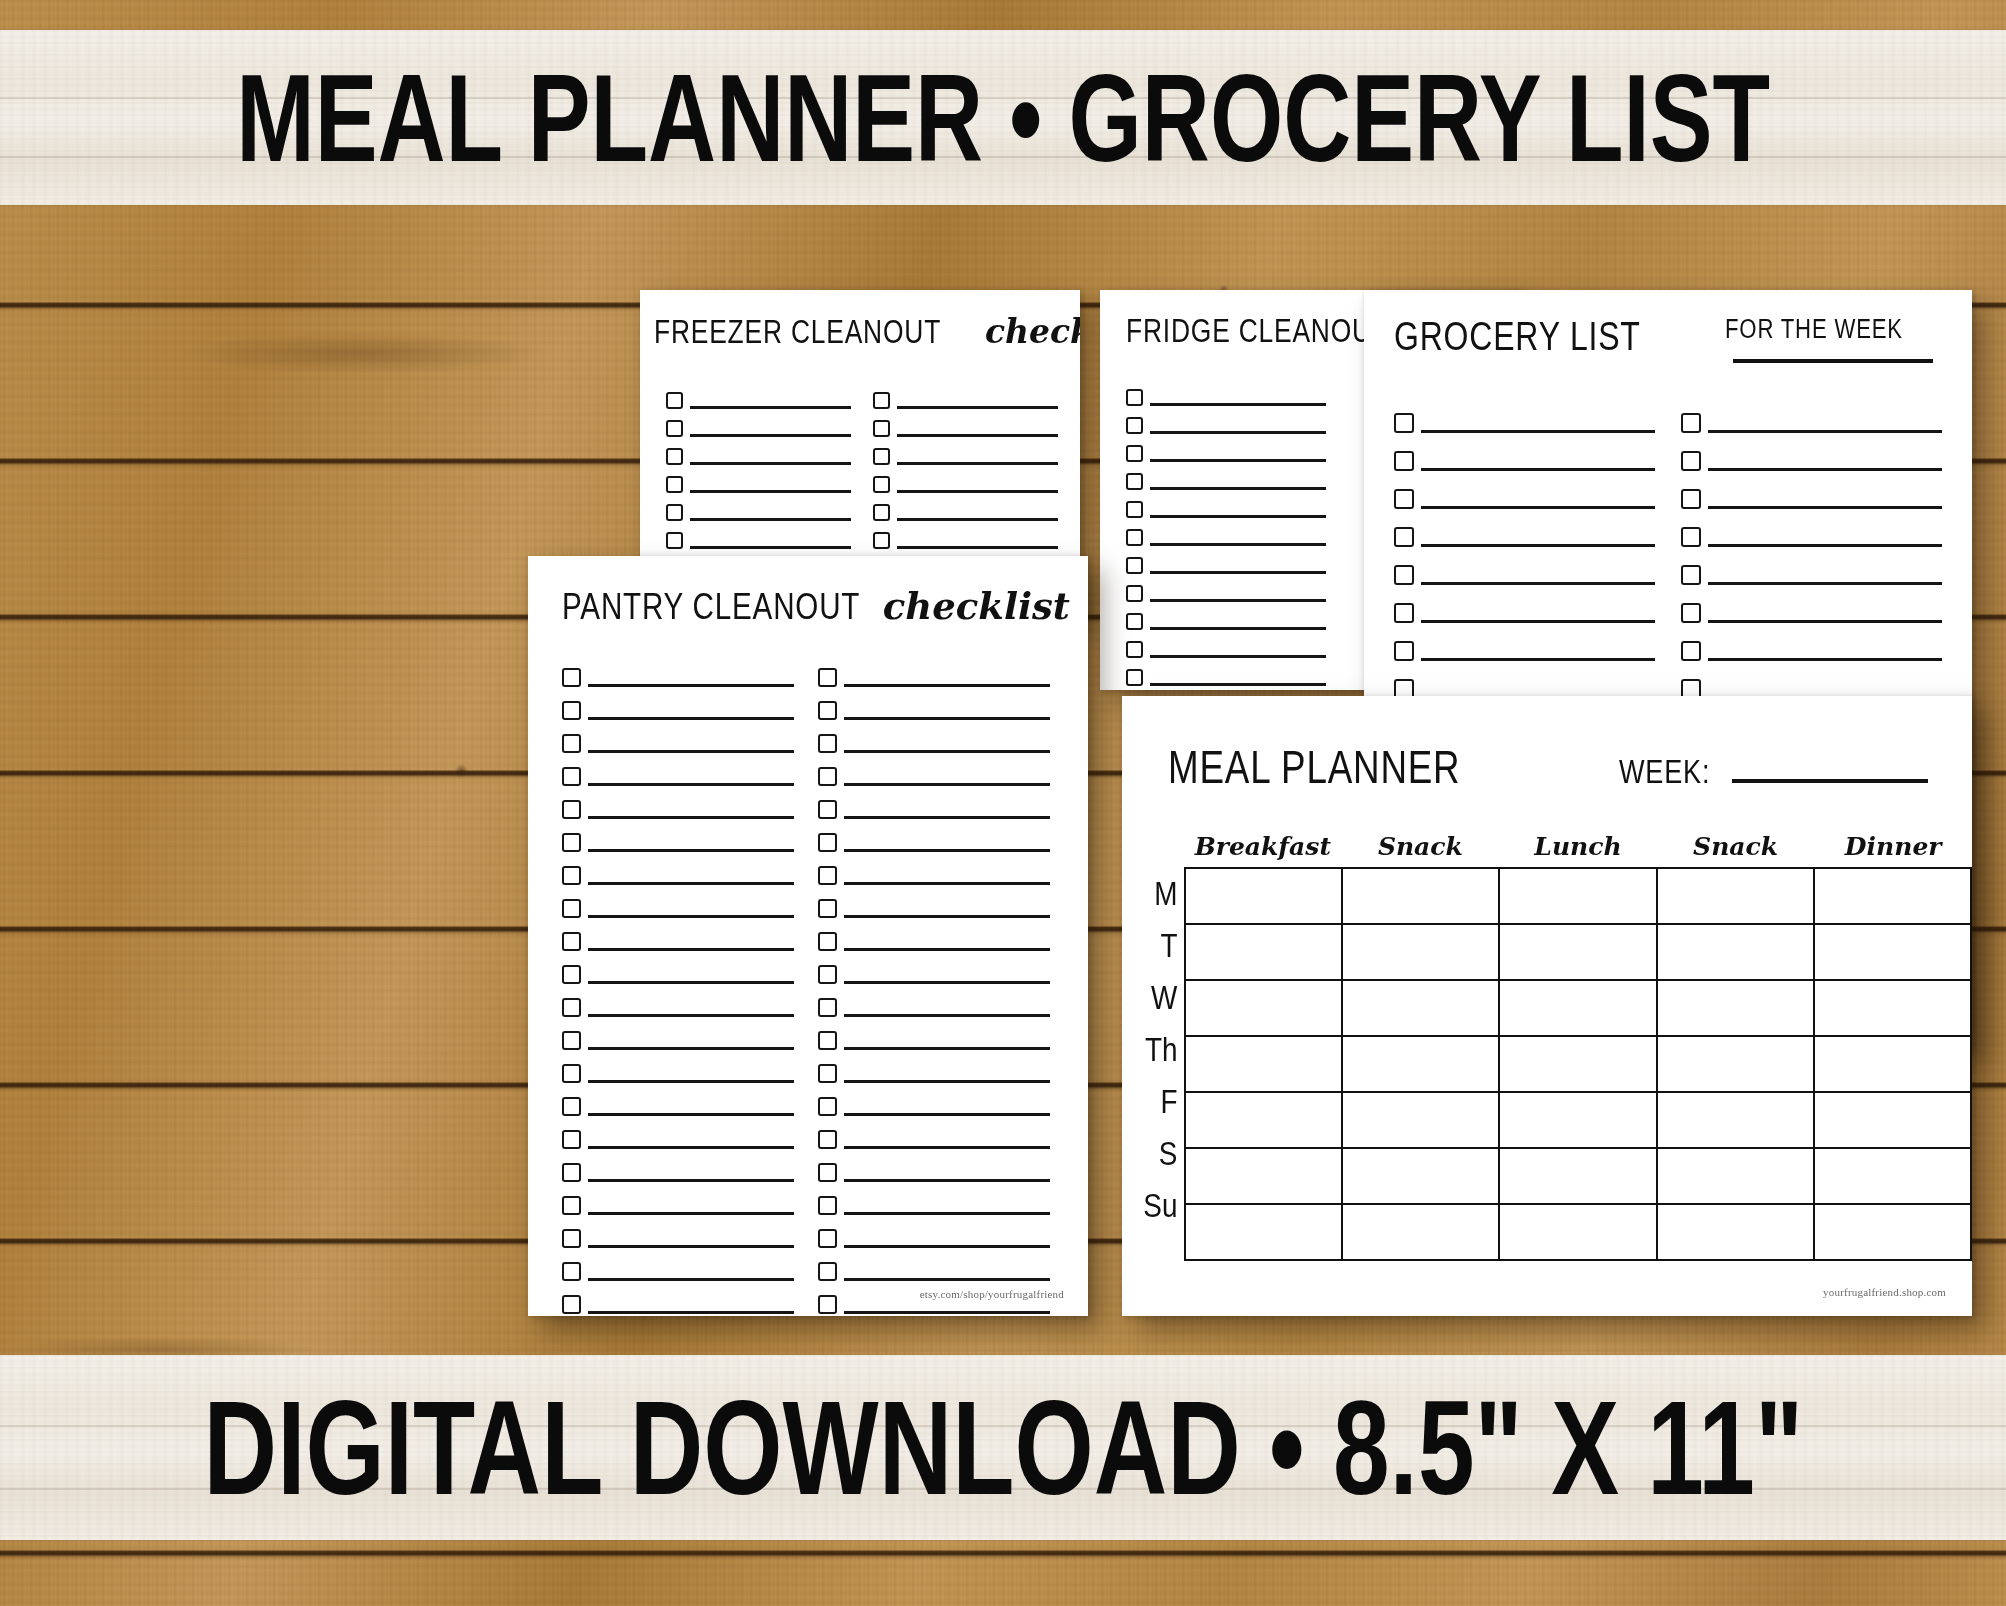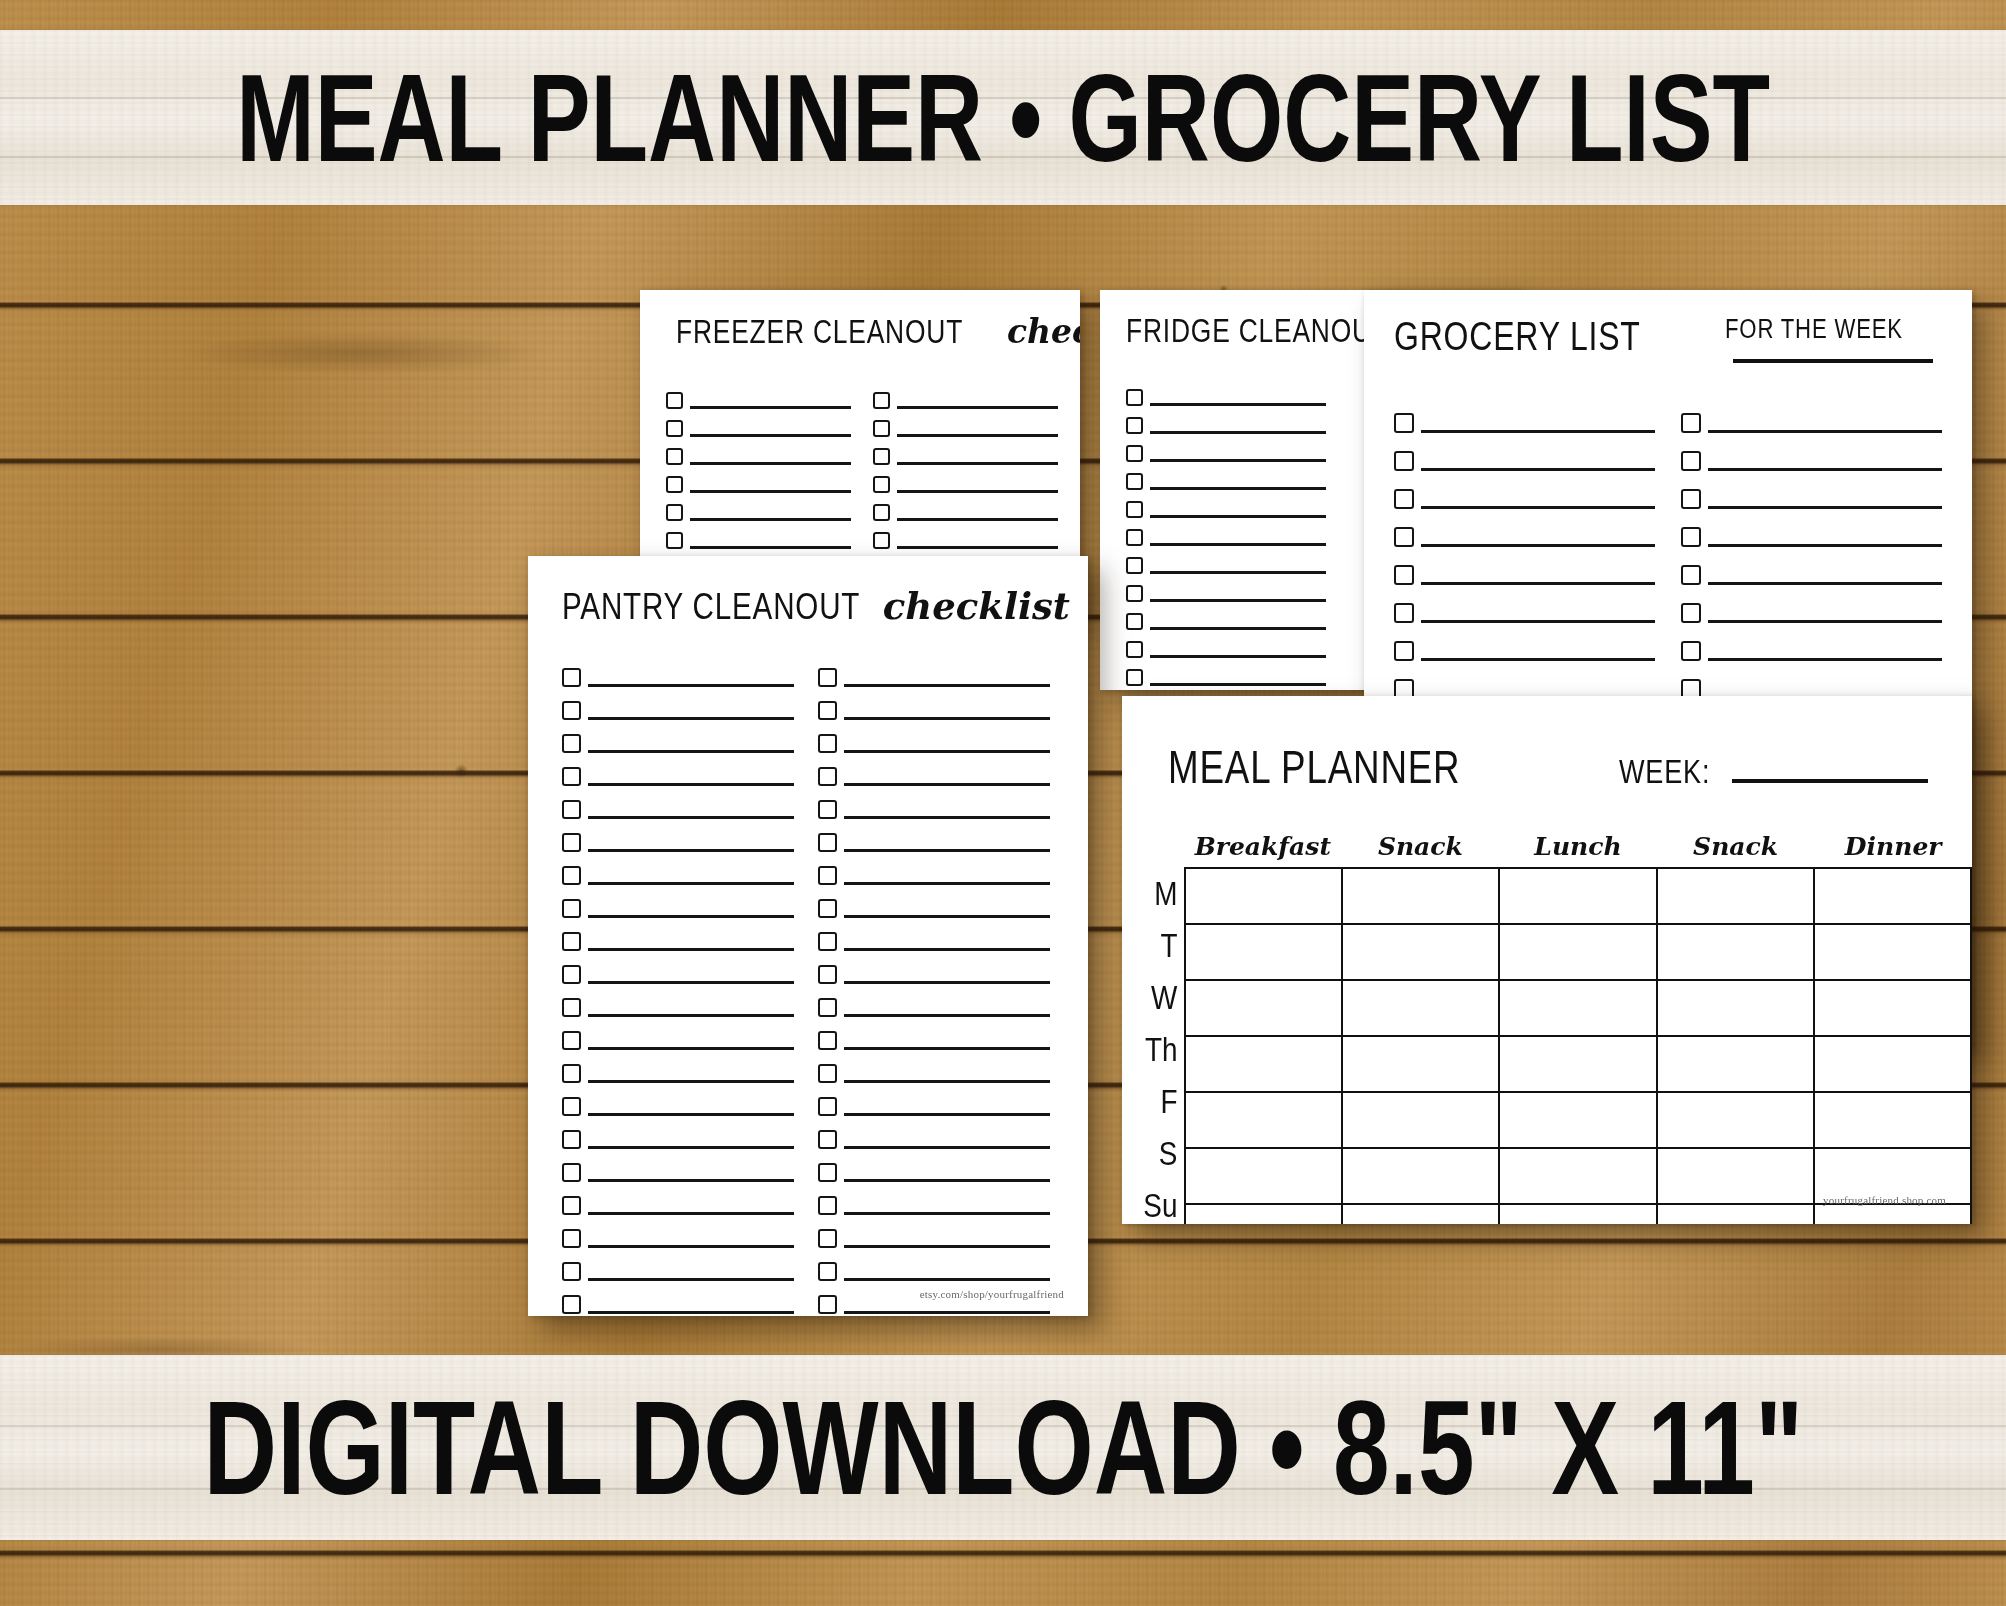--- a/index.html
+++ b/index.html
@@ -281,21 +281,21 @@
 
 <div id="stage">
 
   <div class="wood"></div>
 
   <div class="banner" id="banner-top">
     <div class="banner-text" id="title-text">MEAL PLANNER • GROCERY LIST</div>
   </div>
 
   <div class="sheet" id="sheet-freezer" style="left:640px; top:290px; width:440px; height:330px;">
-    <div class="sheet-head" style="padding:22px 0 0 36px;">
+    <div class="sheet-head" style="padding:22px 0 0 14px;">
       <span class="head-caps" style="font-size:33px;">FREEZER CLEANOUT</span>
       <span class="head-script" style="font-size:33px; margin-left:-28px;">checklist</span>
     </div>
     <div class="cols" id="freezer-cols" style="padding:30px 22px 0 26px; gap:22px;">
         <div class="col" style="width: 185px;">
           <div class="row" style="height: 28px;">
             <div class="cbox" style="width: 17px; height: 17px;"></div>
             <div class="rule"></div>
           </div>
           <div class="row" style="height: 28px;">
@@ -673,21 +673,21 @@
           </div>
           <div class="row" style="height: 33px;">
             <div class="cbox" style="width: 19px; height: 19px;"></div>
             <div class="rule"></div>
           </div>
         </div>
       </div>
     <div class="footer-url" style="right:24px; bottom:16px;">etsy.com/shop/yourfrugalfriend</div>
   </div>
 
-  <div class="sheet" id="sheet-planner" style="left:1122px; top:696px; width:850px; height:528px;">
+  <div class="sheet" id="sheet-planner" style="left:1122px; top:696px; width:850px; height:620px;">
 
     <div class="mp-head" style="padding:44px 44px 0 46px;">
       <span class="head-caps" style="font-size:46px;">MEAL PLANNER</span>
       <div class="mp-week">
         <span class="head-caps" style="font-size:33px; transform:scaleX(0.82);">WEEK:</span>
         <div class="mp-week-line"></div>
       </div>
     </div>
 
     <div class="mp-colheads" id="mp-colheads" style="margin-top:38px; margin-left:62px;">

